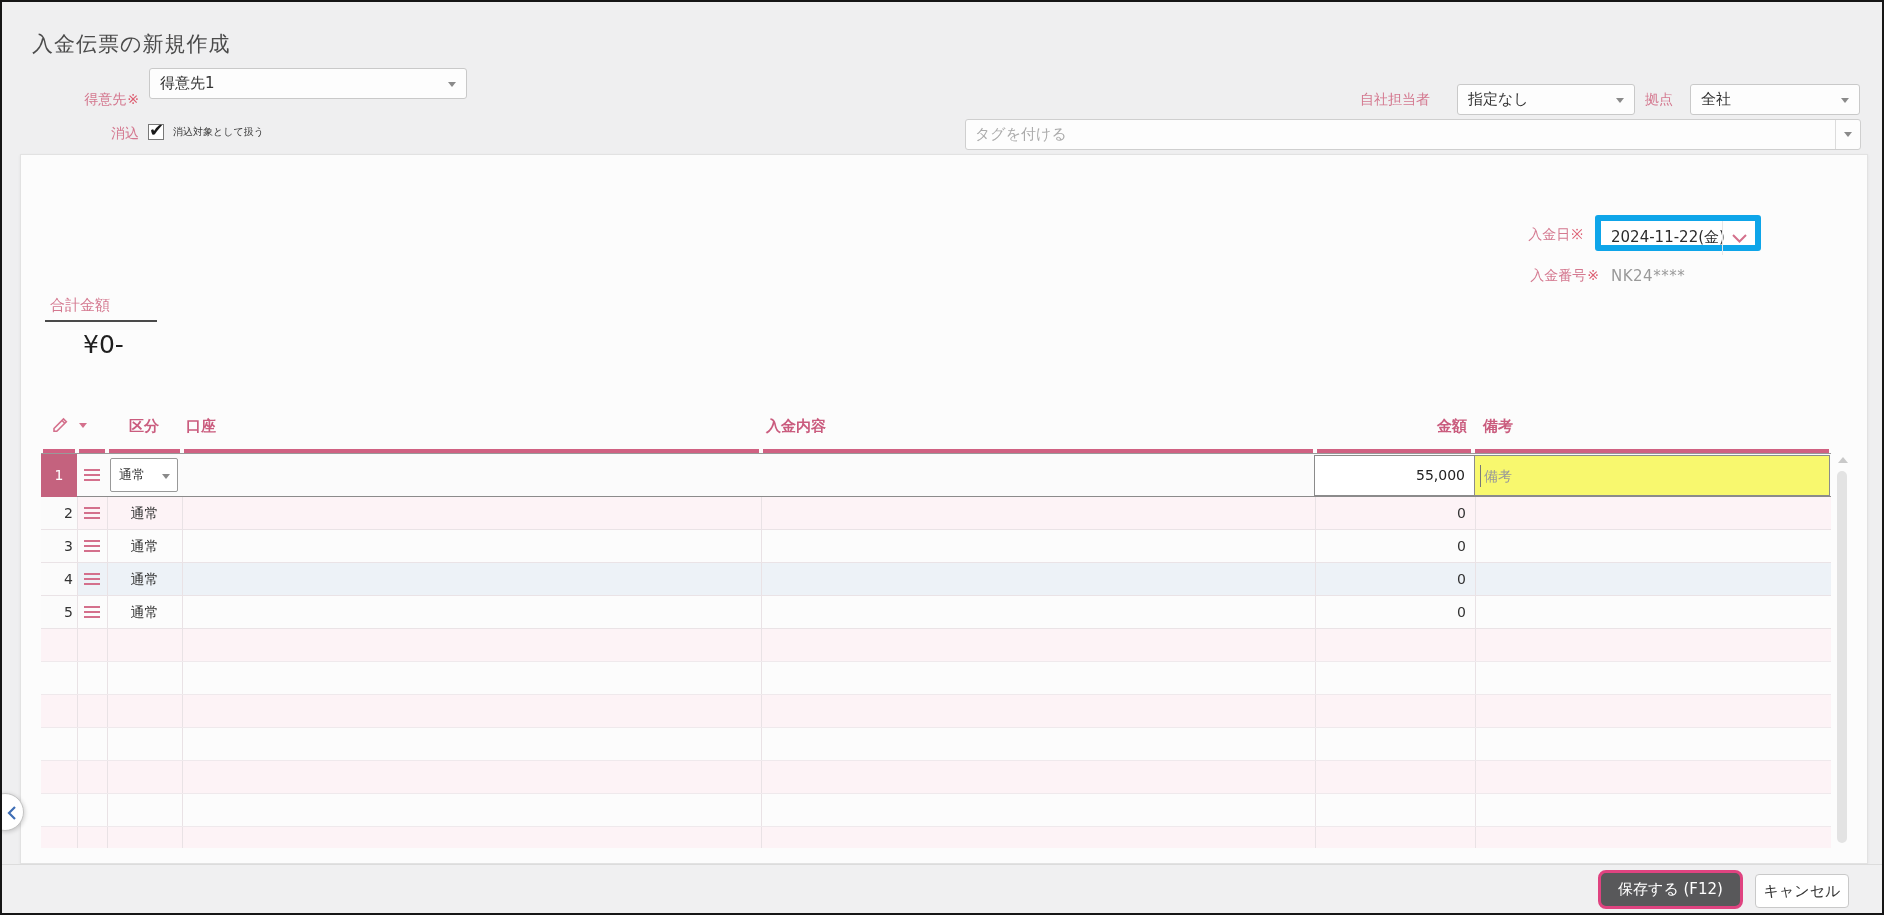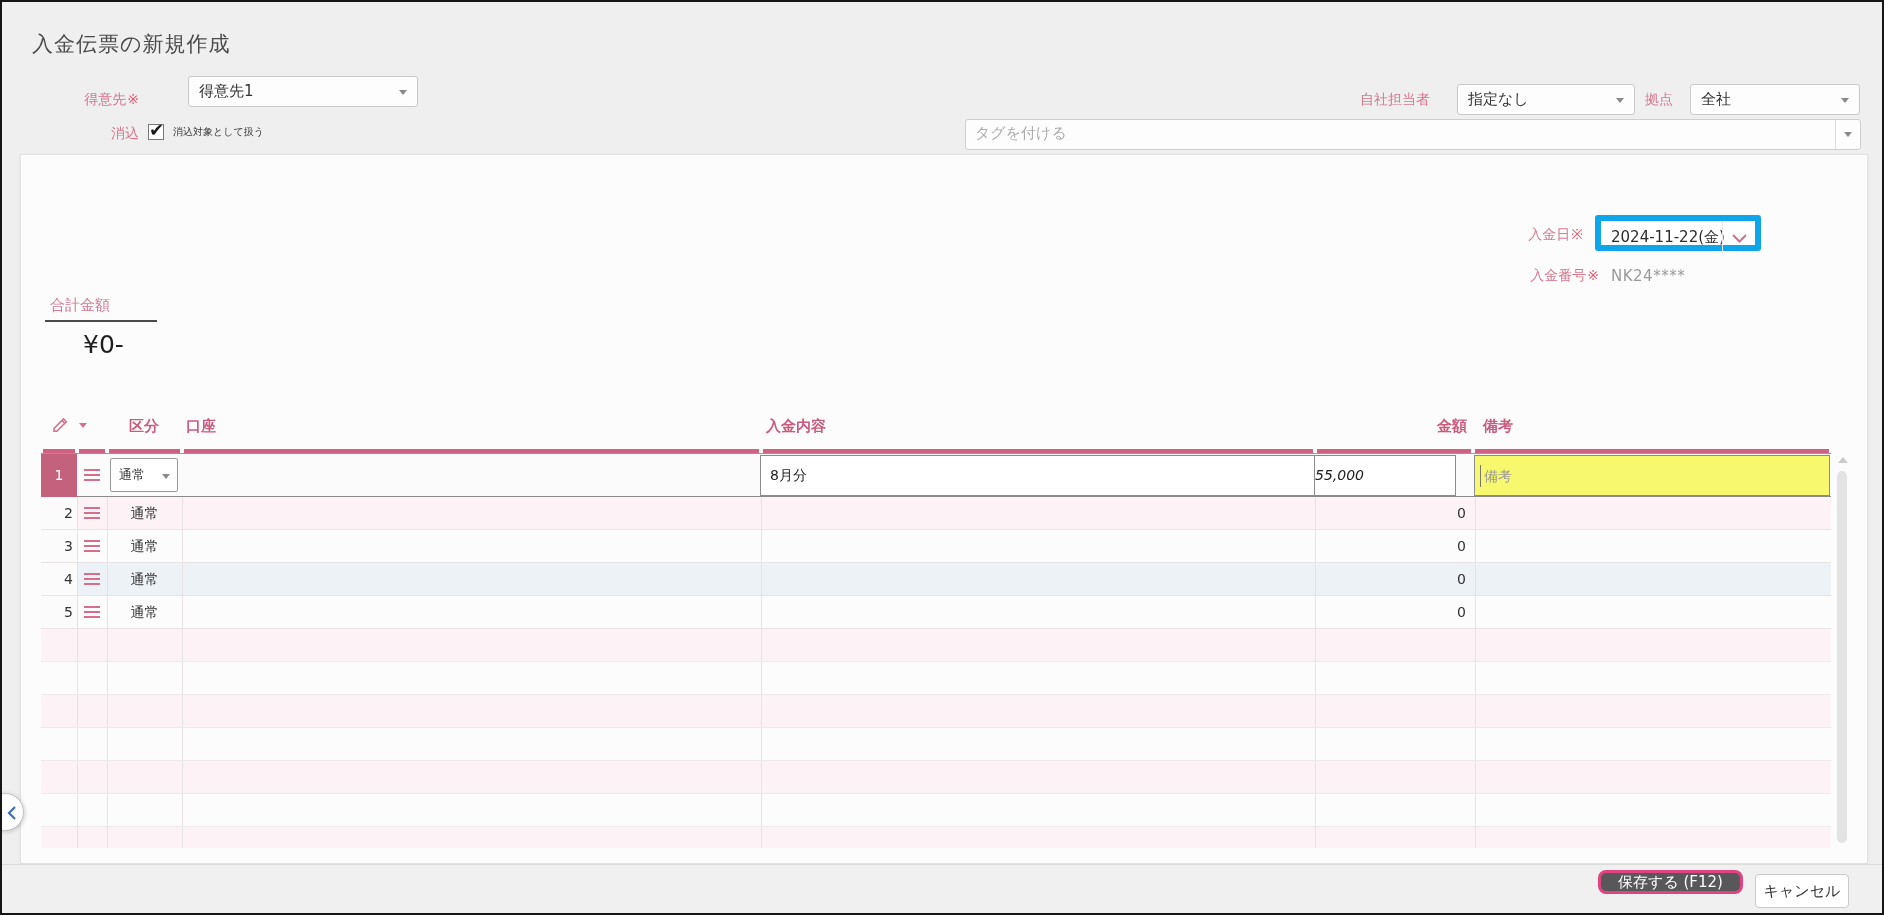--- a/index.html
+++ b/index.html
@@ -25,21 +25,21 @@
   }
   .selectbox .tri { right: 10px; top: 13px; }
 
   
   .chk { position: absolute; left: 146px; top: 122px; width: 16px; height: 16px; background: #fff; border: 1px solid #787878; cursor: pointer; }
   .chk .mark { position: absolute; left: 0px; top: -6px; font-size: 18px; color: #1a1a1a; }
   .chk-text { position: absolute; left: 171px; top: 123px; font-size: 10px; color: #3a3a3a; }
 
   
   .tag-wrap { position: absolute; left: 963px; top: 117px; width: 896px; height: 31px; background: #fdfdfd; border: 1px solid #cfcfcf; border-radius: 3px; }
-  .tag-input { position: absolute; left: 0; top: 0; width: 868px; height: 29px; border: 0; outline: none; background: transparent; font-size: 15px; color: #333; padding-left: 9px; font-family: Liberation Mono, monospace; }
+  .tag-input { position: absolute; left: 0; top: 0; width: 868px; height: 29px; border: 0; outline: none; background: transparent; font-size: 15px; color: #333; padding-left: 9px; font-family: Liberation Serif, serif; }
   .tag-input::placeholder { color: #ababab; opacity: 1; }
   .tag-arrow { position: absolute; right: 0; top: 0; width: 25px; height: 29px; border-left: 1px solid #dcdcdc; cursor: pointer; }
   .tag-arrow .tri { left: 8px; top: 12px; }
 
   
   .panel { position: absolute; left: 18px; top: 152px; width: 1848px; height: 710px; background: #fcfcfc; border: 1px solid #e2e2e2; box-shadow: 0 1px 3px rgba(0,0,0,.06); }
 
   .date-box { position: absolute; left: 1574px; top: 60px; width: 166px; height: 36px; background: #fff; border: 6px solid #0ea5e9; border-radius: 3px; cursor: pointer; }
   .date-box .val { position: absolute; left: 10px; top: 7px; font-size: 15px; color: #2c2c2c; }
   .date-arrow { position: absolute; right: 0; top: 0; width: 33px; height: 34px; border-left: 1px solid #e7e7e7; }
@@ -72,21 +72,21 @@
   .ham i { display: block; width: 16px; height: 2px; background: #d4708c; margin-bottom: 3px; }
   .r1 .ham { left: 43px; top: 15px; }
   .kubun-select { position: absolute; left: 69px; top: 4px; width: 68px; height: 34px; background: #fff; border: 1px solid #999; border-radius: 2px; font-size: 13px; color: #333; line-height: 32px; padding-left: 8px; cursor: pointer; }
   .kubun-select .tri { right: 7px; top: 15px; }
   .cell { position: absolute; top: 1px; height: 41px; background: #fff; border: 1px solid #8b8b8b; font-size: 14px; color: #222; line-height: 39px; }
   .c-kouza { left: 141px; width: 580px; cursor: pointer; }
   .c-kouza .txt { padding-left: 9px; }
   .c-kouza .tri { right: 10px; top: 18px; }
   .c-naiyou { left: 720px; width: 555px; margin-left: -1px; }
   .c-naiyou .txt { padding-left: 9px; }
-  .c-kingaku1 { left: 1274px; width: 142px; margin-left: -1px; text-align: left; padding-right: 9px; font-style: italic; }
+  .c-kingaku1 { left: 1274px; width: 161px; margin-left: -1px; text-align: right; padding-right: 9px; }
   .c-bikou { left: 1434px; width: 356px; margin-left: -1px; background: #f8f86e; }
   .bikou-input { position: absolute; left: 0; top: 0; width: 100%; height: 100%; border: 0; outline: none; background: transparent; font-size: 14px; color: #222; padding-left: 9px; font-family: inherit; }
   .bikou-input::placeholder { color: #999; opacity: 1; }
   .caret { position: absolute; left: 5px; top: 9px; width: 1px; height: 22px; background: #777; }
 
   .r { height: 33px; background: #fbfbfb; border-bottom: 1px solid #eae3e6; }
   .r .num { position: absolute; left: 0; top: 0; width: 32px; height: 100%; text-align: right; font-size: 14px; color: #333; line-height: 32px; }
   .r .ham { left: 43px; top: 10px; }
   .r .kubun { position: absolute; left: 66px; top: 0; width: 75px; text-align: center; font-size: 14px; color: #333; line-height: 32px; }
   .r .kingaku { position: absolute; left: 1274px; top: 0; width: 160px; text-align: right; padding-right: 9px; font-size: 14px; color: #333; line-height: 32px; }
@@ -96,36 +96,36 @@
   .er { height: 33px; border-bottom: 1px solid #efe9ec; }
   .er-clip { height: 21px; border-bottom: 0; }
 
   
   .sbar { position: absolute; left: 1814px; top: 298px; width: 14px; height: 394px; }
   .sbar .up { position: absolute; left: 3px; top: 4px; width: 0; height: 0; border-left: 5px solid transparent; border-right: 5px solid transparent; border-bottom: 6px solid #c9c9c9; }
   .sbar .thumb { position: absolute; left: 2px; top: 18px; width: 10px; height: 372px; background: #e3e3e3; border-radius: 5px; }
 
   
   .footer { position: absolute; left: 0; right: 0; top: 862px; height: 49px; background: #f0f0f1; border-top: 1px solid #dcdcdc; }
-  .btn-save { position: absolute; left: 1596px; top: 5px; width: 145px; height: 24px; background: #58585a; color: #fff; border: 3px solid #df4380; border-radius: 8px; font-size: 15px; font-family: inherit; cursor: pointer; }
+  .btn-save { position: absolute; left: 1596px; top: 5px; width: 145px; height: 39px; background: #58585a; color: #fff; border: 3px solid #df4380; border-radius: 8px; font-size: 15px; font-family: inherit; cursor: pointer; }
   .btn-cancel { position: absolute; left: 1753px; top: 9px; width: 94px; height: 34px; background: #fff; color: #333; border: 1px solid #c9c9c9; border-radius: 4px; font-size: 15px; font-family: inherit; cursor: pointer; }
 
   
   .collapse { position: absolute; left: -16px; top: 791px; width: 38px; height: 38px; background: #fff; border: 1px solid #c4c4c4; border-radius: 50%; box-shadow: 1px 1px 4px rgba(0,0,0,.18); cursor: pointer; z-index: 5; }
   .collapse svg { position: absolute; right: 5px; top: 11px; }
 </style>
 </head>
 <body>
 
 <div class="win">
 
   <div class="title">入金伝票の新規作成</div>
 
   <div class="plabel" style="left:40px;top:89px;width:97px;text-align:right;"><span>得意先</span><span class="req">※</span></div>
-  <div class="selectbox" style="left:147px;top:74px;width:230px;margin-left:39px;"><span>得意先1</span><i class="tri"></i></div>
+  <div class="selectbox" style="left:147px;top:66px;width:318px;"><span>得意先1</span><i class="tri"></i></div>
 
   <div class="plabel" style="left:1358px;top:89px;">自社担当者</div>
   <div class="selectbox" style="left:1455px;top:82px;width:178px;"><span>指定なし</span><i class="tri"></i></div>
 
   <div class="plabel" style="left:1643px;top:89px;">拠点</div>
   <div class="selectbox" style="left:1688px;top:82px;width:170px;"><span>全社</span><i class="tri"></i></div>
 
   <div class="plabel" style="left:40px;top:123px;width:97px;text-align:right;">消込</div>
   <div class="chk">
       <span class="mark">✔</span>
@@ -185,21 +185,20 @@
     <div class="tbl">
 
       <div class="row r1">
         <div class="r1-num">1</div>
         <div class="ham">
             <i></i>
             <i></i>
             <i></i>
           </div>
         <div class="kubun-select"><span>通常</span><i class="tri"></i></div>
-        <div class="cell c-naiyou"><span class="txt">8月分</span></div>
         <div class="cell c-kingaku1"><span>55,000</span></div>
         <div class="cell c-bikou">
           <div class="caret"></div>
           <input class="bikou-input" placeholder="備考" style="">
         </div>
       </div>
 
       <div class="row r">
         <div class="rowbg bg-pink"></div>
         <div class="gridlines"></div>

